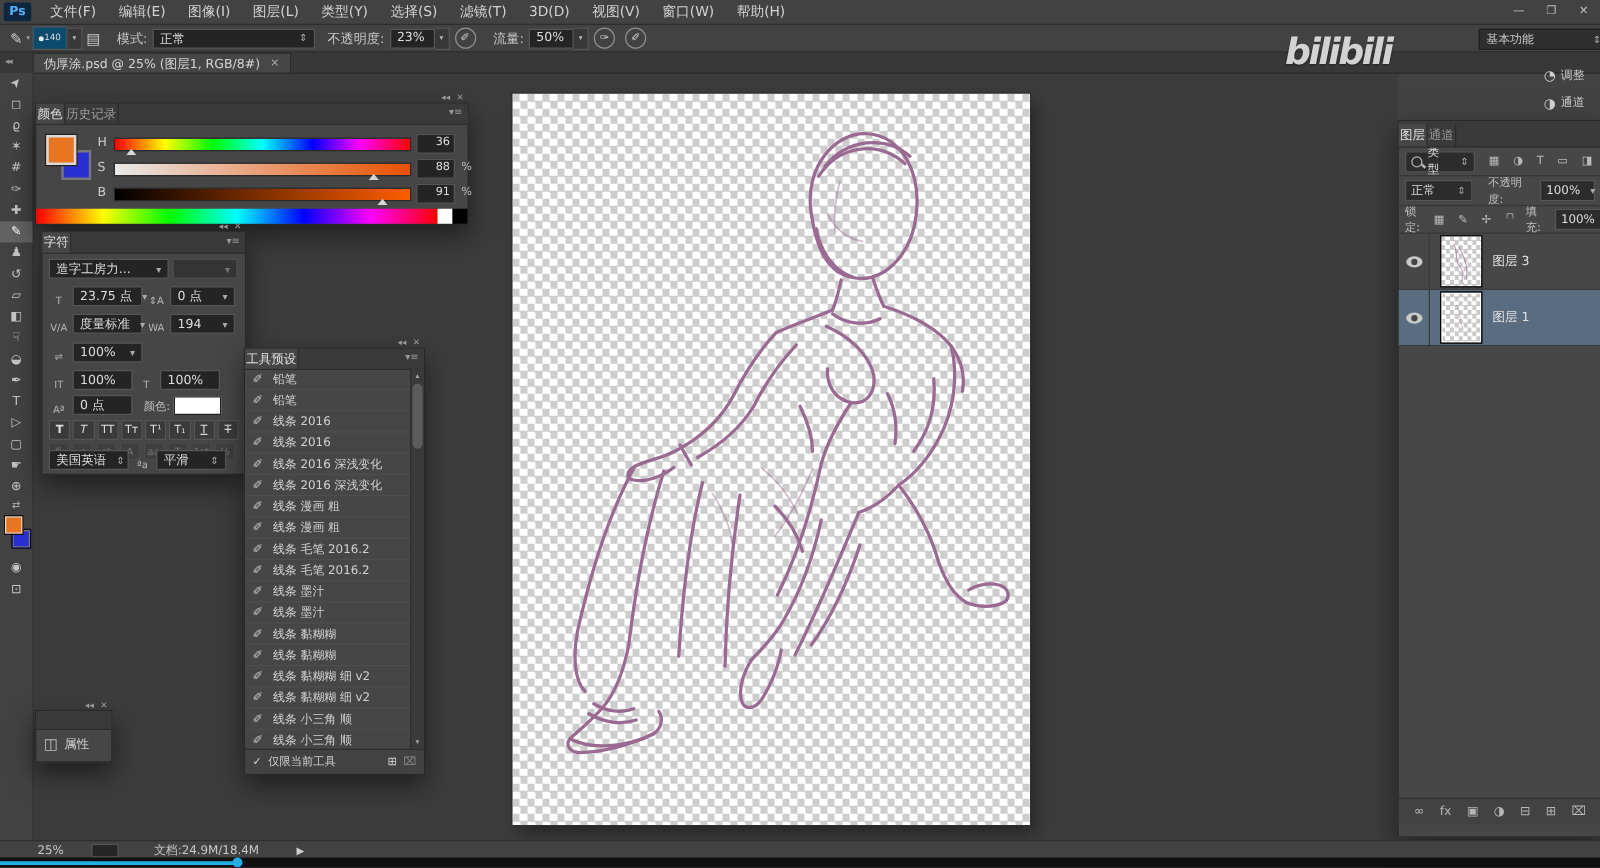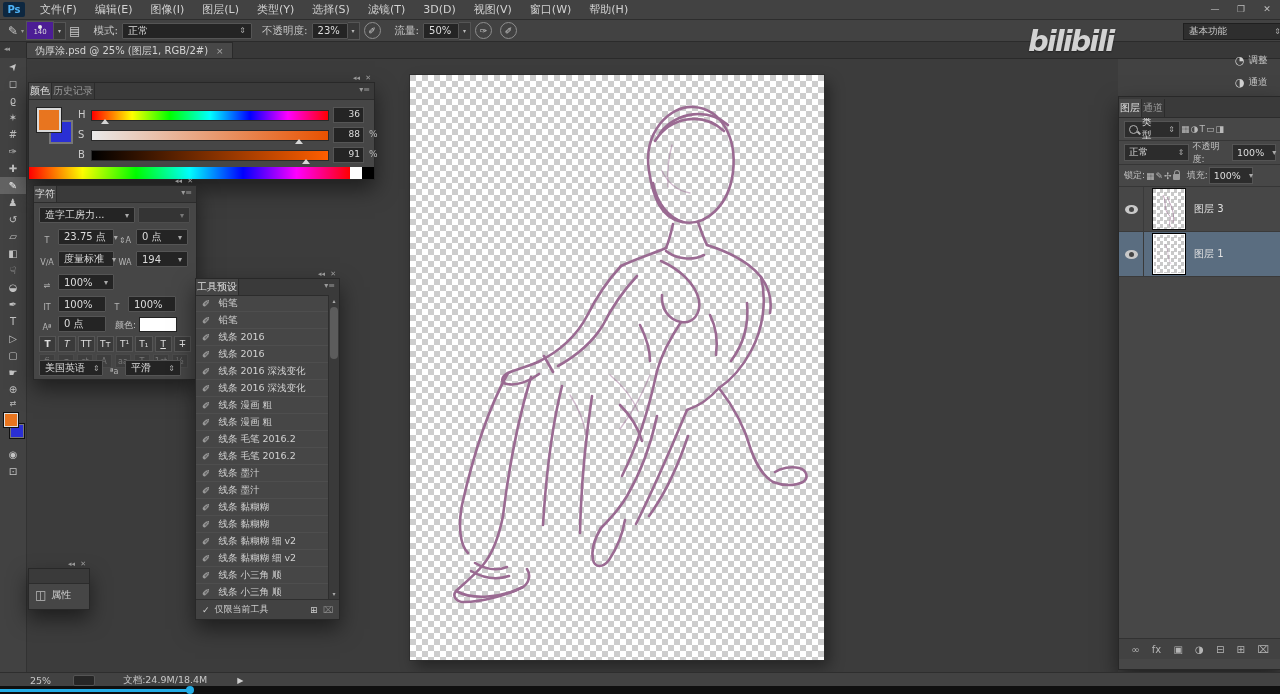--- a/index.html
+++ b/index.html
@@ -12,21 +12,21 @@
   .mb-sp{flex:1}
   .wc{width:26px;text-align:center;color:#bdbdbd;font-size:9px;line-height:19px}
   
   .optionsbar{position:absolute;left:0;top:20px;right:0;height:21px;background:#424242;border-bottom:1px solid #2b2b2b;display:flex;align-items:center;padding-left:5px;font-size:10.5px;z-index:6}
   .ob-ico{color:#c8c8c8;font-size:12px;margin:0 3px}
   .ob-circ{width:15px;height:15px;border:1px solid #8e8e8e;border-radius:50%;display:inline-flex;align-items:center;justify-content:center;font-size:9px;color:#c8c8c8;margin:0 4px}
   .ob-lbl{color:#c6c6c6;margin:0 4px 0 10px;white-space:nowrap}
   .fld{background:#242424;border:1px solid #555;border-radius:1px;color:#ddd;display:inline-flex;align-items:center;padding:0 5px;height:14px;font-size:10px;white-space:nowrap}
   .da{width:11px;height:16px;background:#383838;border:1px solid #555;border-left:none;display:inline-flex;align-items:center;justify-content:center;font-size:6px;color:#bbb}
   .ud{margin-left:auto;font-size:8px;color:#aaa;padding-left:8px}
-  .brushbox{width:26px;height:17px;background:#4c1d95;border:1px solid #555;display:flex;flex-direction:column;align-items:center;justify-content:center;margin-left:2px}
+  .brushbox{width:26px;height:17px;background:#0c4a6e;border:1px solid #555;display:flex;flex-direction:row;align-items:center;justify-content:center;margin-left:2px}
   .brushbox .dot{width:4px;height:4px;border-radius:50%;background:#e8e8e8}
   .brushbox .bs{font-size:7px;color:#ddd;line-height:7px}
   
   .tabbar{position:absolute;left:0;top:42px;right:0;height:16px;background:#383838;border-bottom:1px solid #2a2a2a;z-index:5}
   .dock-tgl{position:absolute;left:4px;top:3px;font-size:7px;color:#9a9a9a;letter-spacing:-1px}
   .doc-tab{position:absolute;left:26px;top:0;height:15px;background:#474747;border:1px solid #2a2a2a;border-bottom:none;display:flex;align-items:center;gap:8px;padding:0 8px;font-size:10px;color:#d4d4d4;white-space:nowrap}
   .doc-x{color:#aaa;font-size:9px}
   
   .toolbar{position:absolute;left:0;top:58px;width:26px;height:614px;background:#424242;border-right:1px solid #323232;z-index:5}
   .tool{height:17px;display:flex;align-items:center;justify-content:center;color:#c4c4c4;font-size:10px;cursor:default}
@@ -74,21 +74,21 @@
   .ot{width:14px;height:12px;border:1px solid #4a4a4a;background:#3e3e3e;color:#777;font-size:8px;display:inline-flex;align-items:center;justify-content:center}
   .wsw{width:36px;height:13px;background:#fff;border:1px solid #222}
   
   .prow{height:16px;display:flex;align-items:center;gap:8px;padding:0 6px;border-bottom:1px solid #4e4e4e;font-size:9.5px;color:#d2d2d2;white-space:nowrap;overflow:hidden}
   .prow .pi{color:#c0c0c0;font-size:10px}
   .pscroll{position:absolute;right:0;top:16px;bottom:20px;width:10px;background:#3a3a3a;border-left:1px solid #2e2e2e}
   .pthumb{position:absolute;left:1px;right:1px;top:12px;height:52px;background:#5c5c5c;border-radius:4px}
   .sarr{position:absolute;left:0;right:0;text-align:center;font-size:6px;color:#aaa}
   .pfoot{position:absolute;left:0;right:0;bottom:0;height:19px;border-top:1px solid #2e2e2e;background:#424242;display:flex;align-items:center;gap:5px;padding:0 6px;font-size:9px;color:#cfcfcf}
   
-  .lrow{display:flex;align-items:center;gap:1px;padding:0 5px;border-bottom:1px solid #363636}
+  .lrow{display:flex;align-items:center;gap:11px;padding:0 5px;border-bottom:1px solid #363636}
   .ddl{background:#2c2c2c;border:1px solid #555;height:15px;display:inline-flex;align-items:center;padding:0 4px;font-size:9.5px;color:#ddd}
   .fico{font-size:9px;color:#b9b9b9}
   .eye{width:13px;height:9px;border-radius:50%;background:#c9c9c9;position:relative;flex:none}
   .eye::after{content:"";position:absolute;left:4px;top:2px;width:5px;height:5px;border-radius:50%;background:#454545}
   .lthumb{width:32px;height:40px;background:repeating-conic-gradient(#ffffff 0% 25%,#c9c9c9 0% 50%);background-size:7px 7px;border:1px solid #0d0d0d;position:relative;flex:none}
   .lay{height:44px;display:flex;align-items:center;gap:8px;padding:0 0 0 0;border-bottom:1px solid #3a3a3a}
   .lay .eyecell{width:24px;height:44px;display:flex;align-items:center;justify-content:center;border-right:1px solid #3a3a3a;flex:none}
   .lay.sel{background:#5a6d80}
   .lay.sel .lthumb{box-shadow:0 0 0 1px #fff inset;border-color:#000}
   .lname{font-size:10px;color:#e2e2e2}
@@ -165,21 +165,21 @@
         <span>50%</span>
       </span>
     <span class="da">▾</span>
     <span class="ob-circ">✑</span>
     <span class="ob-circ">✐</span>
   </div>
 
   <div class="tabbar">
     <span class="dock-tgl">◂◂</span>
     <div class="doc-tab">
-      <span>伪厚涂.psd @ 25% (图层1, RGB/2#)</span>
+      <span>伪厚涂.psd @ 25% (图层1, RGB/8#)</span>
       <span class="doc-x">×</span>
     </div>
   </div>
 
   <div class="toolbar">
     <div class="tool">
         <span class="rot">➤</span>
       </div>
     <div class="tool">
         <span>◻</span>

